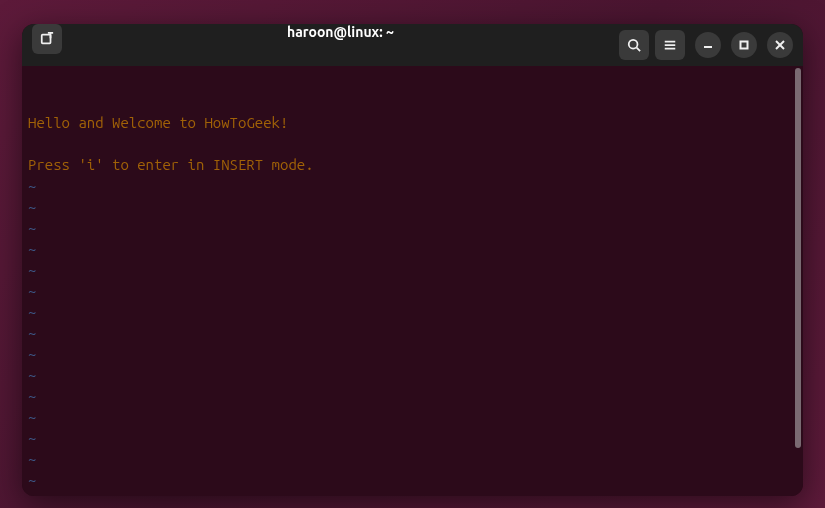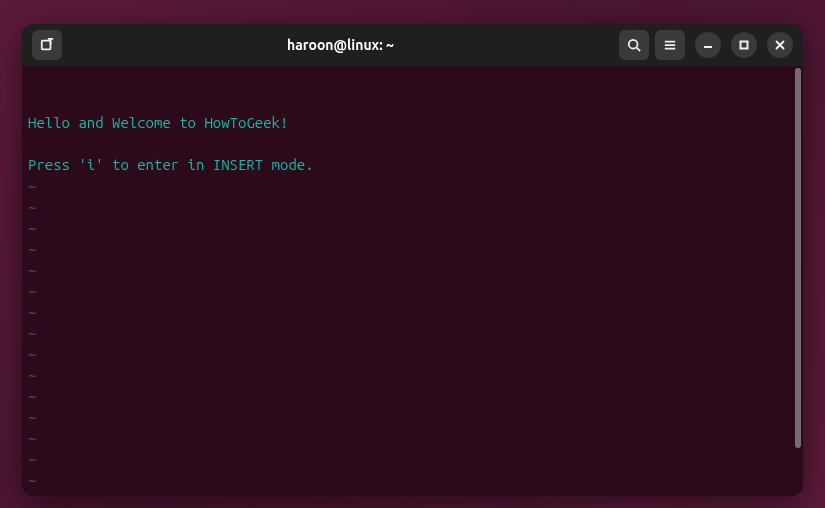--- a/index.html
+++ b/index.html
@@ -25,21 +25,20 @@
       border-radius: 12px;
       overflow: hidden;
       box-shadow: 0 8px 32px rgba(0,0,0,0.5);
       display: flex;
       flex-direction: column;
     }
     .titlebar {
       height: 42px;
       background: #1f1f1f;
       display: flex;
-      align-items: center;
       padding: 0 10px;
       gap: 6px;
       flex-shrink: 0;
     }
     .titlebar-left {
       display: flex;
       gap: 6px;
     }
     .titlebar-center {
       flex: 1;
@@ -102,21 +101,21 @@
       padding: 4px 6px 0 6px;
       font-size: 15px;
       line-height: 21px;
       color: #eeeeee;
       white-space: pre;
       font-family: 'Ubuntu Mono', 'DejaVu Sans Mono', 'Consolas', monospace;
       overflow: hidden;
       position: relative;
     }
     .text-line {
-      color: #14b8a6;
+      color: #a16207;
     }
     .tilde {
       color: #3d5a8a;
     }
     .scrollbar-track {
       width: 10px;
       background: transparent;
       position: relative;
       flex-shrink: 0;
     }

